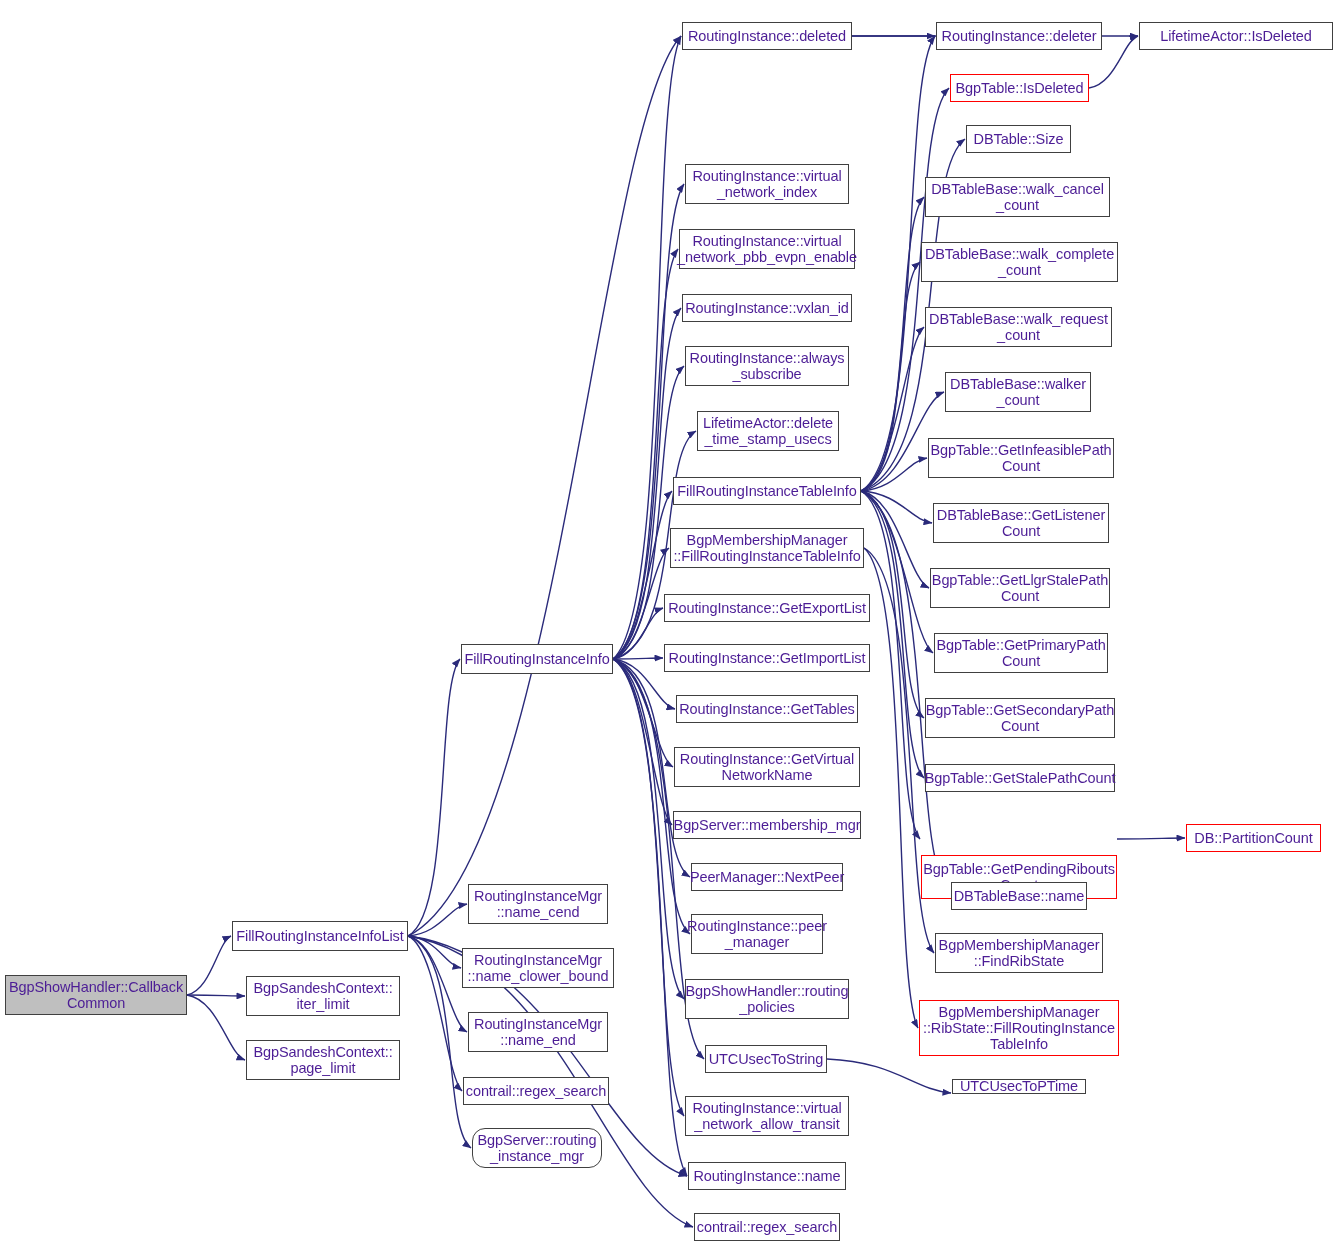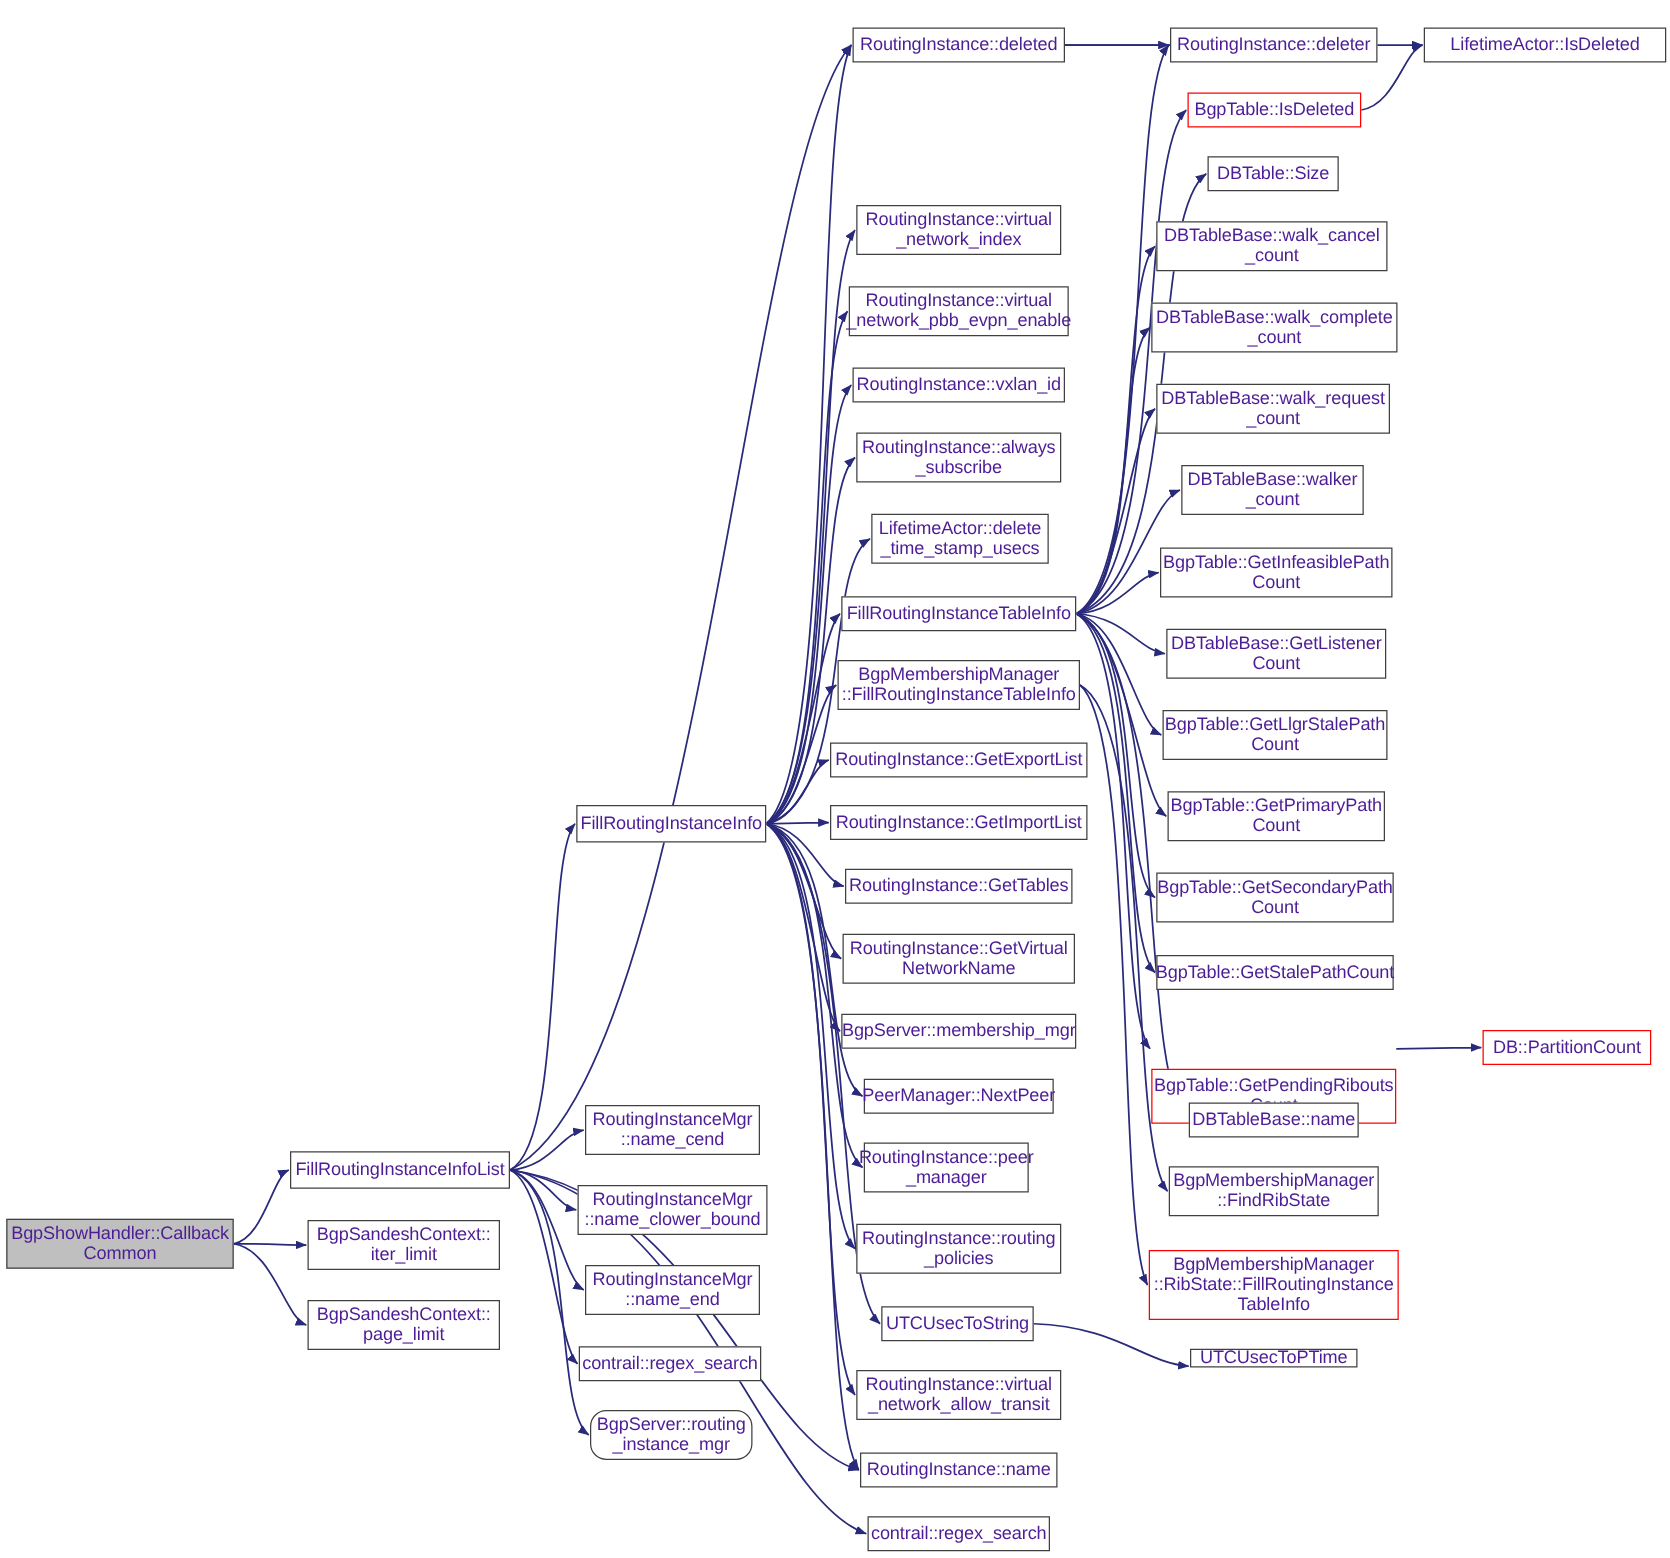--- a/index.html
+++ b/index.html
@@ -112,21 +112,21 @@
 ::FillRoutingInstanceTableInfo</div>
       <div class="node" style="left: 664px; top: 594px; width: 206px; height: 28px;">RoutingInstance::GetExportList</div>
       <div class="node" style="left: 664px; top: 644px; width: 206px; height: 28px;">RoutingInstance::GetImportList</div>
       <div class="node" style="left: 676px; top: 695px; width: 182px; height: 28px;">RoutingInstance::GetTables</div>
       <div class="node" style="left: 674px; top: 747px; width: 186px; height: 40px;">RoutingInstance::GetVirtual
 NetworkName</div>
       <div class="node" style="left: 673px; top: 811px; width: 188px; height: 28px;">BgpServer::membership_mgr</div>
       <div class="node" style="left: 691px; top: 863px; width: 152px; height: 28px;">PeerManager::NextPeer</div>
       <div class="node" style="left: 691px; top: 914px; width: 132px; height: 40px;">RoutingInstance::peer
 _manager</div>
-      <div class="node" style="left: 685px; top: 979px; width: 164px; height: 40px;">RoutingInstance::routing
+      <div class="node" style="left: 685px; top: 979px; width: 164px; height: 40px;">BgpShowHandler::routing
 _policies</div>
       <div class="node" style="left: 705px; top: 1045px; width: 122px; height: 28px;">UTCUsecToString</div>
       <div class="node" style="left: 685px; top: 1096px; width: 164px; height: 40px;">RoutingInstance::virtual
 _network_allow_transit</div>
       <div class="node" style="left: 688px; top: 1162px; width: 158px; height: 28px;">RoutingInstance::name</div>
       <div class="node" style="left: 694px; top: 1213px; width: 146px; height: 28px;">contrail::regex_search</div>
       <div class="node" style="left: 936px; top: 22px; width: 166px; height: 28px;">RoutingInstance::deleter</div>
       <div class="node" style="left: 1139px; top: 22px; width: 194px; height: 28px;">LifetimeActor::IsDeleted</div>
       <div class="node red" style="left: 950px; top: 74px; width: 139px; height: 28px;">BgpTable::IsDeleted</div>
       <div class="node" style="left: 966px; top: 125px; width: 105px; height: 28px;">DBTable::Size</div>

